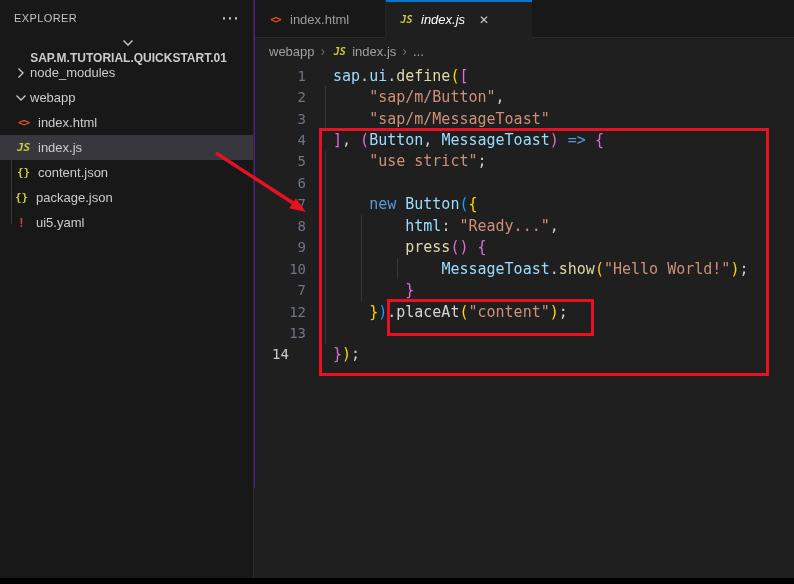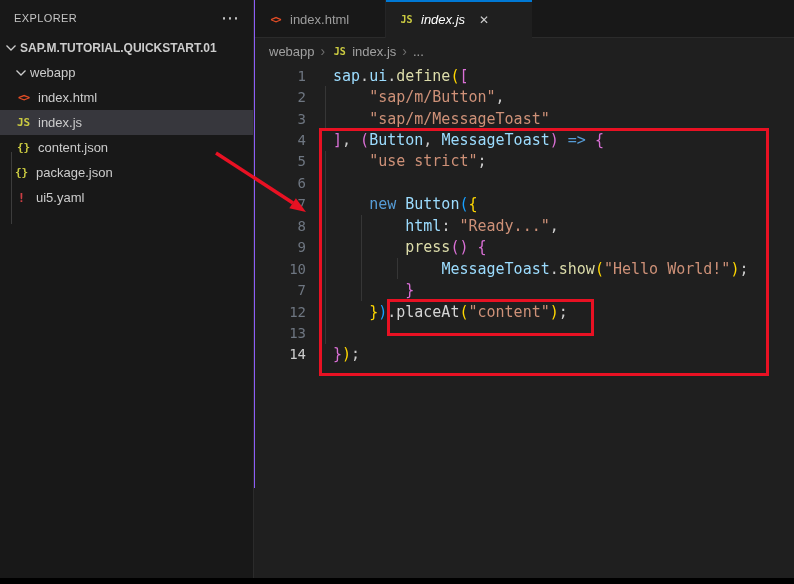--- a/index.html
+++ b/index.html
@@ -1,39 +1,39 @@
 <!DOCTYPE html>
 <html style="--accent_blue: #0078d4; --annotation_red: #e81123; --string: #ce9178; --variable: #9cdcfe; --function: #dcdcaa; --keyword: #569cd6; --bracket_gold: #ffd700; --bracket_pink: #da70d6; --bracket_blue: #179fff;"><head>
 <meta charset="utf-8">
 <style>
   * { margin:0; padding:0; box-sizing:border-box; }
   html,body { width:794px; height:584px; overflow:hidden; background:#1f1f1f;
               font-family:"Liberation Sans", sans-serif; }
-  #app { position:relative; width:794px; height:488px; background:#8b5cf6; }
+  #app { position:relative; width:794px; height:488px; background:#4c1d95; }
 
   
   #sidebar { position:absolute; left:0; top:0; width:254px; height:578px;
              background:#181818; border-right:1px solid #2b2b2b; color:#cccccc; }
   #sidebar-header { height:35px; display:flex; align-items:center;
                     justify-content:space-between; padding:0 14px; }
   #explorer-title { font-size:11px; color:#c5c5c5; letter-spacing:.4px; }
   #explorer-more { font-size:18px; color:#cccccc; cursor:pointer; line-height:10px; }
   #tree { position:relative; }
   .tree-row { height:25px; display:flex; align-items:center; font-size:13px;
               color:#cccccc; white-space:nowrap; cursor:pointer; position:relative; }
   .tree-row.selected { background:#37373d; }
-  .tree-row.lvl0 { padding-left:3px; font-weight:700; font-size:12px; }
+  .tree-row.lvl0 { padding-left:3px; font-weight:700; font-size:12px;flex-direction:column; }
   .tree-row.lvl1 { padding-left:13px; }
   .tree-row.lvl2 { padding-left:15px; }
   .expander { width:16px; height:16px; display:inline-flex; align-items:center;
               justify-content:center; flex:0 0 16px; }
   .ficon { width:17px; flex:0 0 17px; text-align:center; font-size:11px; font-weight:700;
            font-family:"DejaVu Sans Mono", monospace; margin-right:5px; }
   .ficon.html-icon { color:#e44d26; letter-spacing:-1px; }
-  .ficon.js-icon   { color:#cbcb41; }
+  .ficon.js-icon   { color:#cbcb41; font-style:italic; }
   .ficon.json-icon { color:#cbcb41; }
   .ficon.yaml-icon { color:#cc3e44; font-size:13px; }
   .tree-label { margin-left:1px; }
   #tree-guide { position:absolute; left:11px; top:117px; width:1px; height:72px;
                 background:#3c3c3c; }
 
   
   #editor { position:absolute; left:255px; top:0; width:539px; height:578px;
             background:#1f1f1f; }
   
@@ -55,21 +55,21 @@
                 color:#a0a0a0; }
   .crumb { display:flex; align-items:center; cursor:pointer; }
   .crumb .ficon { font-size:10px; margin:0 4px 0 0; }
   .crumb-sep { margin:0 6px; color:#6e6e6e; font-size:14px; }
 
   
   #code { position:absolute; left:0; top:65px; width:539px; }
   .code-line { height:21.45px; display:flex; align-items:center;
                font-family:"DejaVu Sans Mono", monospace; font-size:15px; }
   .lnum { width:51px; text-align:right; color:#6e7681; font-size:14px; flex:0 0 51px; }
-  .lnum.active { color:#cccccc; }
+  .lnum.active { color:#cccccc;text-align:center; }
   .ltext { margin-left:27px; white-space:pre; color:#cccccc; }
   .t-fg  { color:#cccccc; }
   .t-var { color:var(--variable); }
   .t-fn  { color:var(--function);margin-top:16px; }
   .t-kw  { color:var(--keyword); }
   .t-str { color:var(--string); }
   .t-bg  { color:var(--bracket_gold); }
   .t-bp  { color:var(--bracket_pink); }
   .t-bb  { color:var(--bracket_blue); }
   .t-wh  { color:#d4d4d4; }
@@ -102,20 +102,28 @@
           <span class="expander">
             <svg width="16" height="16" viewBox="0 0 16 16">
               <path d="M3.5 5.5 L8 10 L12.5 5.5" fill="none" stroke="#cccccc" stroke-width="1.3"></path>
             </svg>
           </span>
           <span class="tree-label">SAP.M.TUTORIAL.QUICKSTART.01</span>
         </div>
         <div class="tree-row lvl1">
           <span class="expander">
             <svg width="16" height="16" viewBox="0 0 16 16">
+              <path d="M5.5 3.5 L10 8 L5.5 12.5" fill="none" stroke="#cccccc" stroke-width="1.3"></path>
+            </svg>
+          </span>
+          <span class="tree-label">node_modules</span>
+        </div>
+        <div class="tree-row lvl1">
+          <span class="expander">
+            <svg width="16" height="16" viewBox="0 0 16 16">
               <path d="M3.5 5.5 L8 10 L12.5 5.5" fill="none" stroke="#cccccc" stroke-width="1.3"></path>
             </svg>
           </span>
           <span class="tree-label">webapp</span>
         </div>
         <div class="tree-row lvl2">
           <span class="ficon html-icon">&lt;&gt;</span>
           <span class="tree-label">index.html</span>
         </div>
         <div class="tree-row lvl2 selected">

